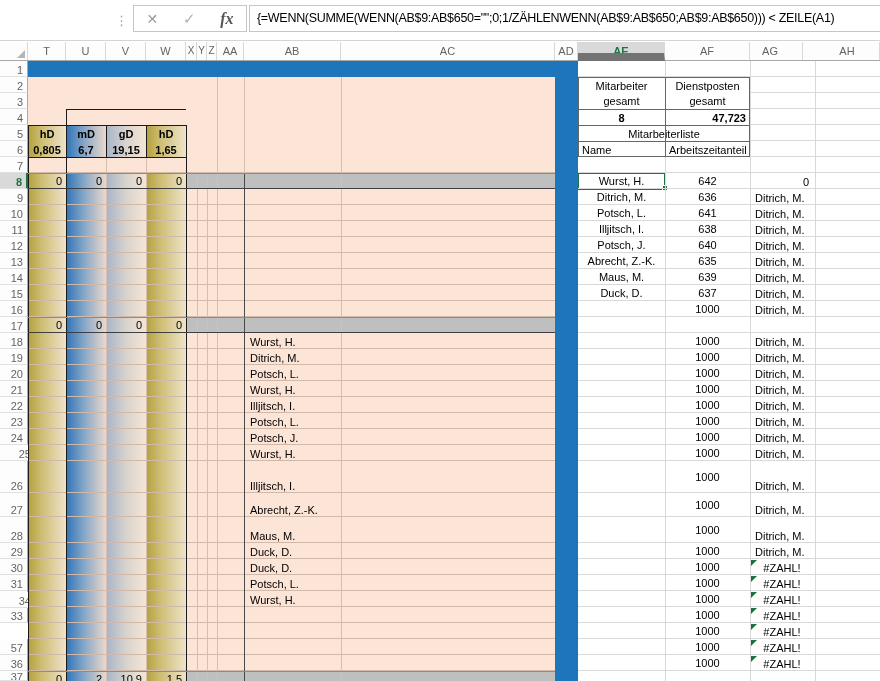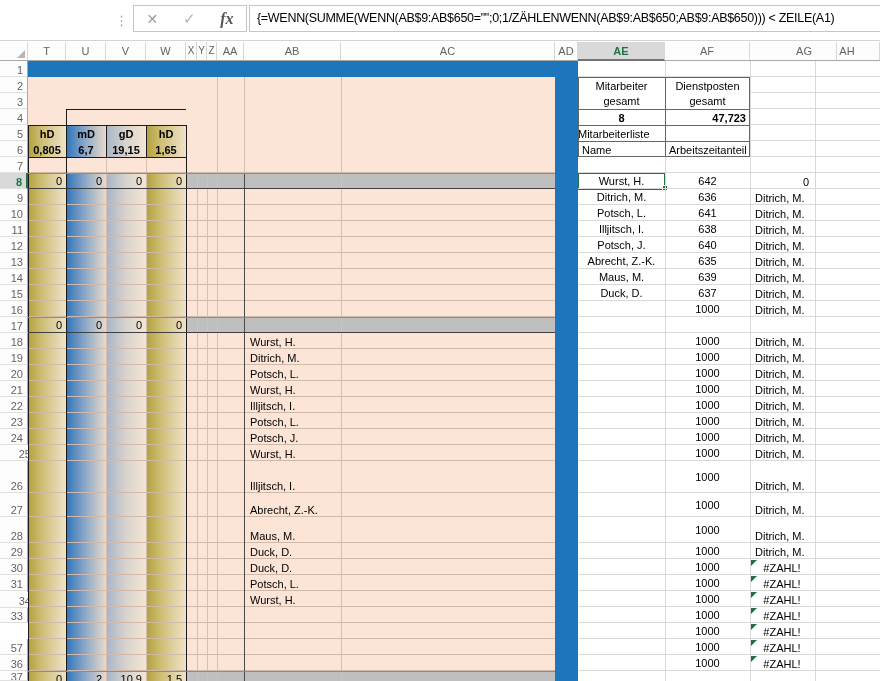--- a/index.html
+++ b/index.html
@@ -20,21 +20,21 @@
   #fx-group .x{color:#9b9b9b;font-size:14px;}
   #fx-group .chk{color:#b0b0b0;font-size:15px;}
   #fx-group .fx{color:#565656;font-size:16px;font-style:italic;font-family:"Liberation Serif",serif;font-weight:bold;}
   #formula-box{left:249px;top:5px;width:631px;height:27px;border:1px solid #c6c6c6;border-right:none;background:#fff;}
   #formula-box .ftext{padding-left:7px;font-size:12.5px;line-height:25px;color:#000;white-space:nowrap;overflow:hidden;letter-spacing:-0.3px;}
 
   
   #col-strip{left:0;top:42px;width:880px;height:19px;background:#fdfdfd;border-bottom:1px solid #a8a8a8;}
   .colhdr{top:42px;height:18px;font-size:11px;color:#636363;text-align:center;line-height:18px;
           border-right:1px solid #d8d8d8;overflow:hidden;}
-  .colhdr.active{background:#d9d9d9;color:#217346;font-weight:bold;border-bottom:2px solid #737373;height:19px;}
+  .colhdr.active{background:#d9d9d9;color:#217346;font-weight:bold;border-bottom:8px solid #737373;height:19px;}
   #corner{left:0;top:42px;width:28px;height:18px;border-right:1px solid #d8d8d8;}
   #corner .tri{position:absolute;right:2px;bottom:2px;width:0;height:0;
                border-left:8px solid transparent;border-bottom:8px solid #b5b5b5;}
   .rowhdr{left:0;width:28px;background:#fdfdfd;border-right:1px solid #a8a8a8;border-bottom:1px solid #e0e0e0;
           font-size:11px;color:#636363;display:flex;align-items:flex-end;justify-content:flex-end;
           padding-right:4px;overflow:hidden;}
   .rowhdr.active{background:#d9d9d9;color:#217346;font-weight:bold;border-right:2px solid #217346;}
 
   
   #row3-text{left:29px;top:94px;width:180px;height:15px;}
@@ -45,21 +45,21 @@
   #lbl-bearbeiter{left:244px;top:78px;width:97px;height:15px;text-align:center;}
   #lbl-nameph{left:244px;top:93px;width:97px;height:64px;display:flex;align-items:center;justify-content:center;color:#b3b3b3;}
   #lbl-bemerkung{left:341px;top:77px;width:214px;height:80px;display:flex;align-items:center;justify-content:center;}
 
   #mit-label,#dp-label{top:78px;height:31px;display:flex;align-items:center;justify-content:center;
                        text-align:center;white-space:normal;line-height:15px;}
   #mit-label{left:579px;width:85px;}
   #dp-label{left:666px;width:83px;}
   #mit-val{left:578px;top:110px;width:87px;height:15px;text-align:center;font-weight:bold;}
   #dp-val{left:665px;top:110px;width:81px;height:15px;text-align:right;font-weight:bold;}
-  #liste-title{left:578px;top:126px;width:172px;height:15px;}
+  #liste-title{left:578px;top:126px;width:172px;height:15px;text-align:center;}
   #name-hdr{left:582px;top:142px;width:80px;height:15px;}
   #anteil-hdr{left:669px;top:142px;width:110px;height:15px;}
   #sel-box{left:577px;top:172px;width:89px;height:18px;border:2px solid #217346;background:transparent;}
   #sel-handle{left:662px;top:185px;width:6px;height:6px;background:#217346;border:1px solid #fff;}
 </style>
 </head>
 <body>
 
 <div class="abs" id="toolbar">
   <div class="abs" id="bar-dots">⋮</div>
@@ -105,21 +105,21 @@
 <div class="abs colhdr" style="left: 146px; top: 42px; width: 40px; height: 18px;">W</div>
 <div class="abs colhdr" style="left: 186px; top: 42px; width: 11px; height: 18px; font-size: 10px;">X</div>
 <div class="abs colhdr" style="left: 197px; top: 42px; width: 10px; height: 18px; font-size: 10px;">Y</div>
 <div class="abs colhdr" style="left: 207px; top: 42px; width: 10px; height: 18px; font-size: 10px;">Z</div>
 <div class="abs colhdr" style="left: 217px; top: 42px; width: 27px; height: 18px;">AA</div>
 <div class="abs colhdr" style="left: 244px; top: 42px; width: 97px; height: 18px;">AB</div>
 <div class="abs colhdr" style="left: 341px; top: 42px; width: 214px; height: 18px;">AC</div>
 <div class="abs colhdr" style="left: 555px; top: 42px; width: 23px; height: 18px;">AD</div>
 <div class="abs colhdr active" style="left: 578px; top: 42px; width: 87px; height: 19px;">AE</div>
 <div class="abs colhdr" style="left: 665px; top: 42px; width: 85px; height: 18px;">AF</div>
-<div class="abs colhdr" style="left: 772px; top: 42px; width: 65px; height: 18px;">AG</div>
+<div class="abs colhdr" style="left: 738px; top: 42px; width: 65px; height: 18px;">AG</div>
 <div class="abs colhdr" style="left: 815px; top: 42px; width: 65px; height: 18px;">AH</div>
 <div class="abs rowhdr" style="left: 0px; top: 61px; width: 28px; height: 16px;">1</div>
 <div class="abs rowhdr" style="left: 0px; top: 77px; width: 28px; height: 16px;">2</div>
 <div class="abs rowhdr" style="left: 0px; top: 93px; width: 28px; height: 16px;">3</div>
 <div class="abs rowhdr" style="left: 0px; top: 109px; width: 28px; height: 16px;">4</div>
 <div class="abs rowhdr" style="left: 0px; top: 125px; width: 28px; height: 16px;">5</div>
 <div class="abs rowhdr" style="left: 0px; top: 141px; width: 28px; height: 16px;">6</div>
 <div class="abs rowhdr" style="left: 0px; top: 157px; width: 28px; height: 16px;">7</div>
 <div class="abs rowhdr active" style="left: 0px; top: 173px; width: 28px; height: 16px;">8</div>
 <div class="abs rowhdr" style="left: 0px; top: 189px; width: 28px; height: 16px;">9</div>

